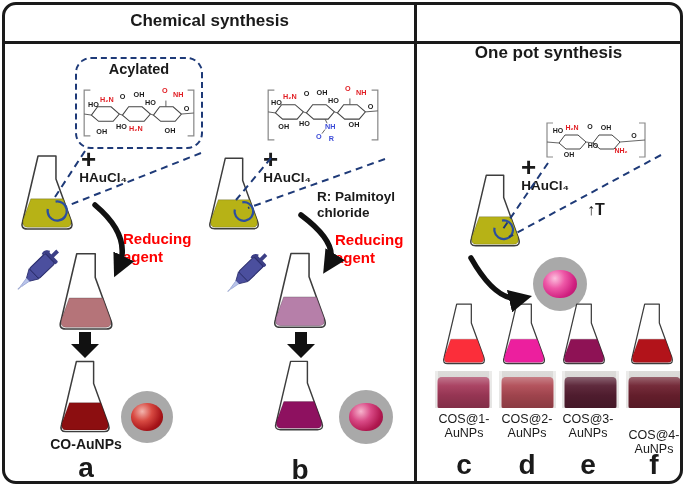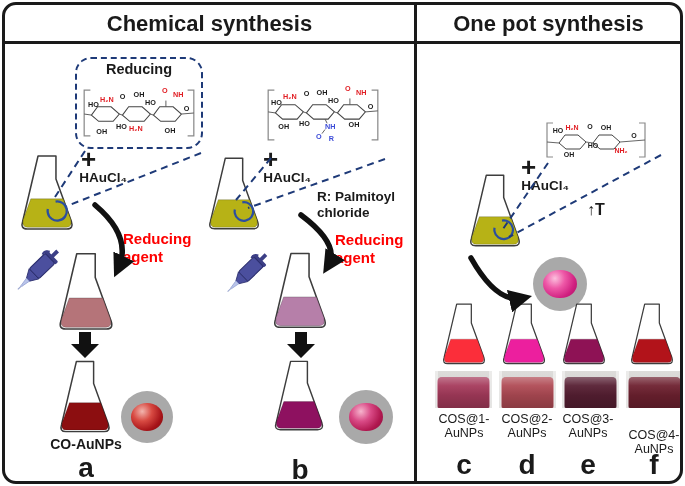--- a/index.html
+++ b/index.html
@@ -2,23 +2,23 @@
 <html><head>
 <meta charset="utf-8">
 <style>
   html,body{margin:0;padding:0;background:#ffffff;}
   #stage{position:relative;width:685px;height:486px;background:#ffffff;
          font-family:"Liberation Sans",sans-serif;color:#1a1a1a;}
   #canvas{position:absolute;inset:2px;border:3px solid #1a1a1a;border-radius:14px;
           overflow:hidden;background:#ffffff;}
   .hline{position:absolute;left:0;right:0;top:36px;height:3px;background:#1a1a1a;}
   .vline{position:absolute;left:409px;top:0;bottom:0;width:3px;background:#1a1a1a;}
-  .htitle{position:absolute;top:6px;font-size:22px;font-weight:bold;text-align:center;}
+  .htitle{position:absolute;top:6px;font-size:17px;font-weight:bold;text-align:center;}
   #left-title{left:0;width:409px;}
-  #right-title{left:412px;right:0;}
+  #right-title{left:412px;right:0;margin-top:32px;}
 
   .callout{position:absolute;border:2.5px dashed #1e3a78;background:#ffffff;box-sizing:border-box;}
   .callout.rounded{border-radius:16px;}
   .callout.ellipse{border-radius:50%;}
   .callout-title{font-size:14.5px;font-weight:bold;text-align:center;margin-top:3px;line-height:1.05;}
   .struct{position:absolute;}
   .struct text{font:bold 7px "Liberation Sans",sans-serif;text-anchor:middle;}
   .struct .ring{fill:none;stroke:#444;stroke-width:1;}
   .struct .bracket{fill:none;stroke:#8a8a8a;stroke-width:1.2;}
   .struct .bond{stroke:#555;stroke-width:0.9;}
@@ -67,21 +67,21 @@
 
 <div id="stage">
 <div id="canvas">
 
   <div class="vline"></div>
   <div class="hline"></div>
   <div class="htitle" id="left-title">Chemical synthesis</div>
   <div class="htitle" id="right-title">One pot synthesis</div>
 
   <div class="callout rounded" style="left:70px;top:52px;width:128px;height:92px;">
-    <div class="callout-title">Reducing</div>
+    <div class="callout-title">Acylated</div>
   </div>
   <svg class="struct" style="left:74px;top:76px;" width="120" height="64" viewBox="0 0 116 60">
     <polyline class="bracket" points="11,8 5,8 5,52 11,52"></polyline>
     <polyline class="bracket" points="105,8 111,8 111,52 105,52"></polyline>
     <polygon class="ring" points="12,32 18,24 31,24 39,31 33,38 19,38"></polygon>
     <polygon class="ring" points="42,32 48,24 61,24 69,31 63,38 49,38"></polygon>
     <polygon class="ring" points="72,32 78,24 91,24 99,31 93,38 79,38"></polygon>
     <line class="bond" x1="39" y1="31" x2="42" y2="32"></line>
     <line class="bond" x1="69" y1="31" x2="72" y2="32"></line>
     <line class="bond" x1="5" y1="31" x2="12" y2="32"></line>

